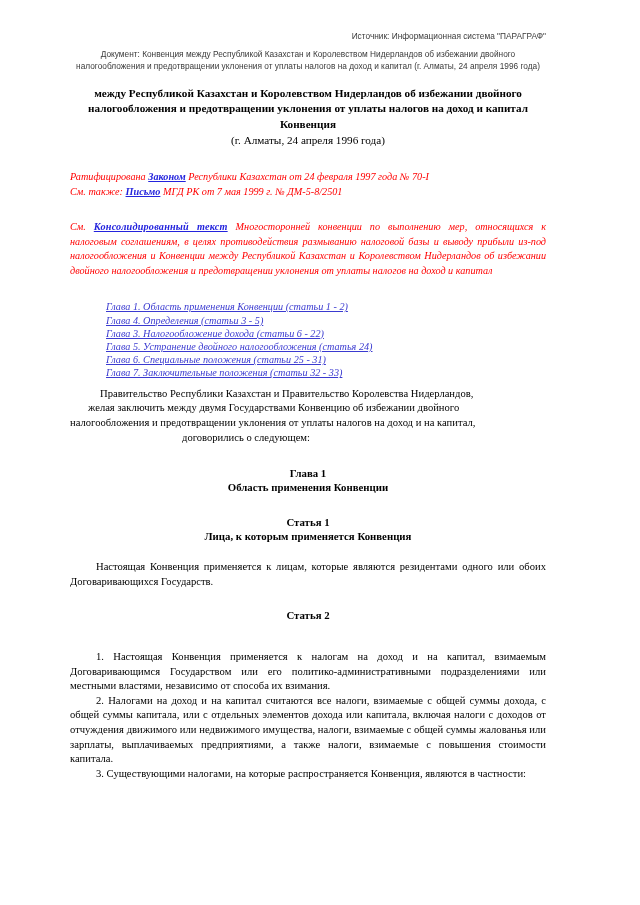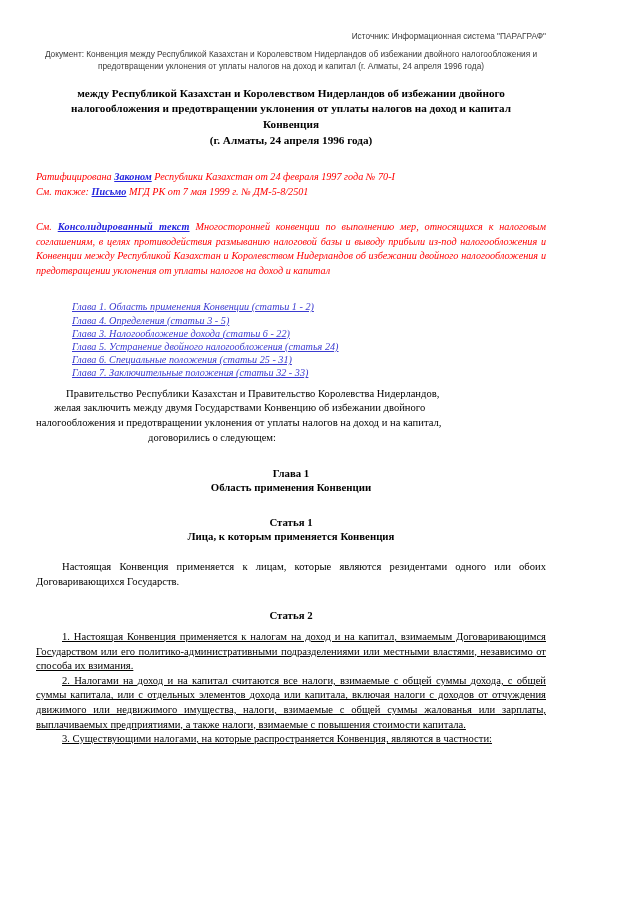--- a/index.html
+++ b/index.html
@@ -13,21 +13,21 @@
     height: 905px;
     overflow: hidden;
     font-family: "Liberation Serif", "DejaVu Serif", serif;
     color: #000000;
   }
 
   .page {
     width: 596px;
     height: 905px;
     box-sizing: border-box;
-    padding: 30px 50px 0 36px;
+    padding: 30px 50px 0 70px;
     position: relative;
   }
 
   
   .hdr {
     font-family: "Liberation Sans", "DejaVu Sans", sans-serif;
     font-size: 8.3px;
     line-height: 12.6px;
     color: #3a3a3a;
     text-align: right;
@@ -44,21 +44,21 @@
   
   .title {
     text-align: center;
     font-weight: bold;
     font-size: 11.2px;
     line-height: 15.6px;
     margin-top: 13px;
   }
   .title .ttl-line { display: block; }
   .title .ttl-date {
-    font-weight: bold;
+    font-weight: normal;
   }
 
   
   .note {
     color: #ff0000;
     font-style: italic;
     font-size: 10.2px;
     line-height: 14.4px;
     margin-top: 22px;
   }
@@ -120,21 +120,21 @@
   .ctr {
     text-align: center;
     font-weight: bold;
     font-size: 10.8px;
     line-height: 14.4px;
   }
   .ctr-gap { margin-top: 20px; }
   .ctr-gap-sm { margin-top: 18px; }
   .ctr .sub { display: block; }
 
-  .nums { margin-top: 8px; text-decoration: underline; }
+  .nums { margin-top: 28px; }
   .nums .item {
     font-size: 10.6px;
     line-height: 14.6px;
     text-align: justify;
     text-indent: 26px;
     margin: 0;
   }
 </style>
 </head>
 <body>

